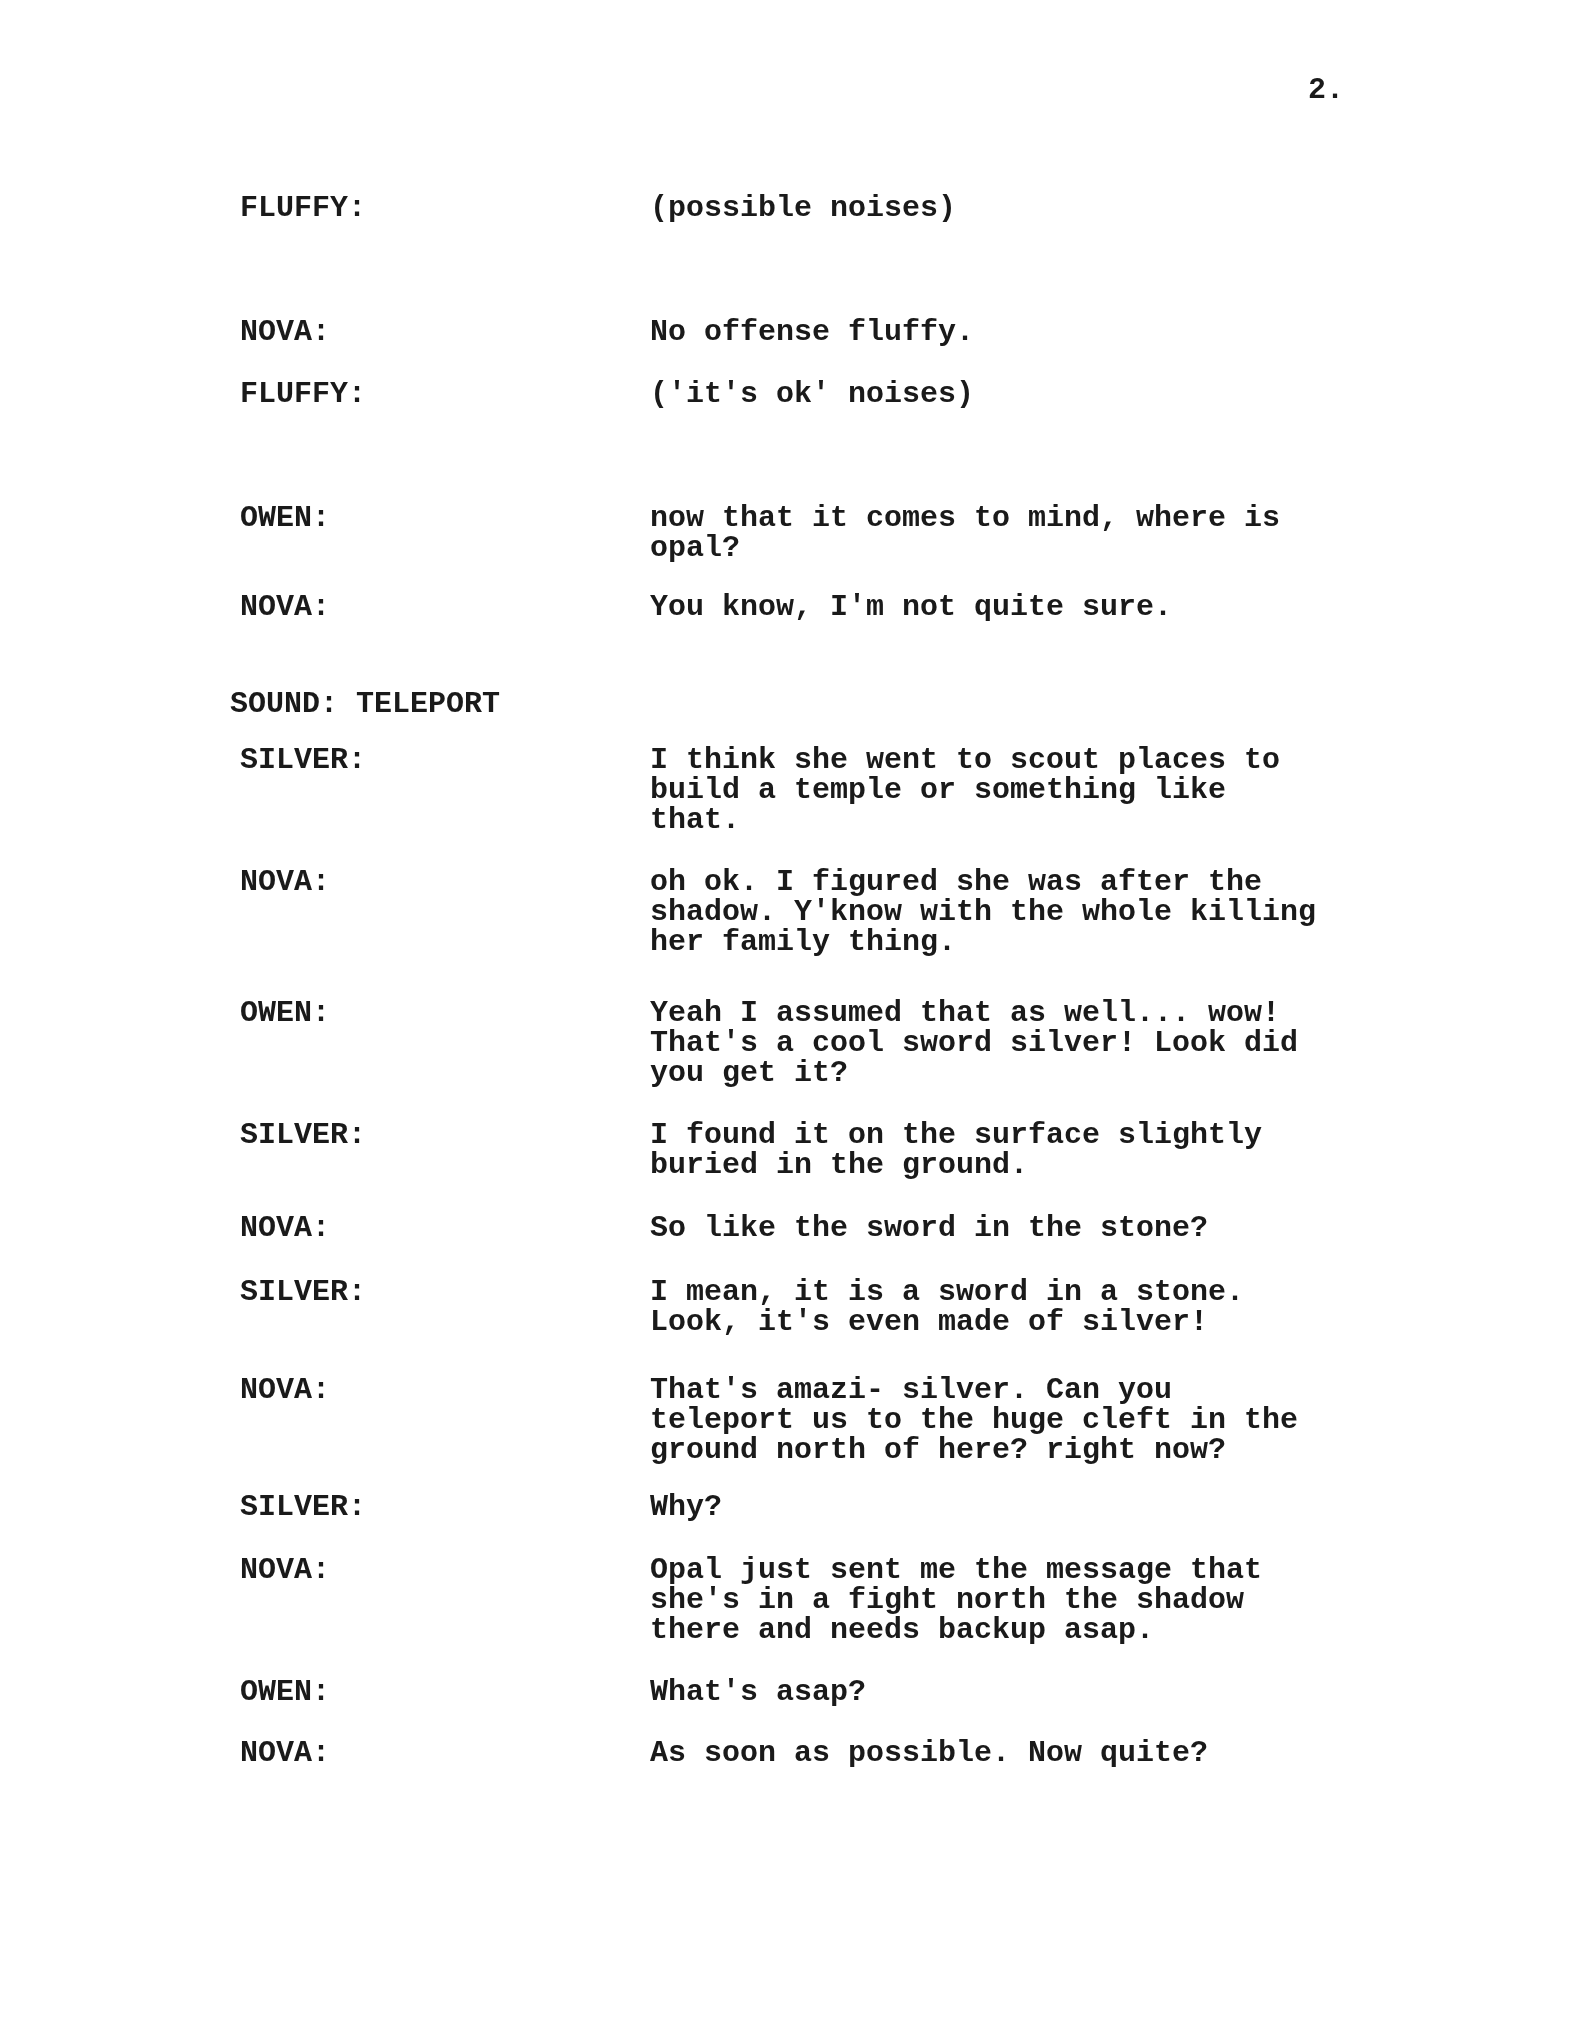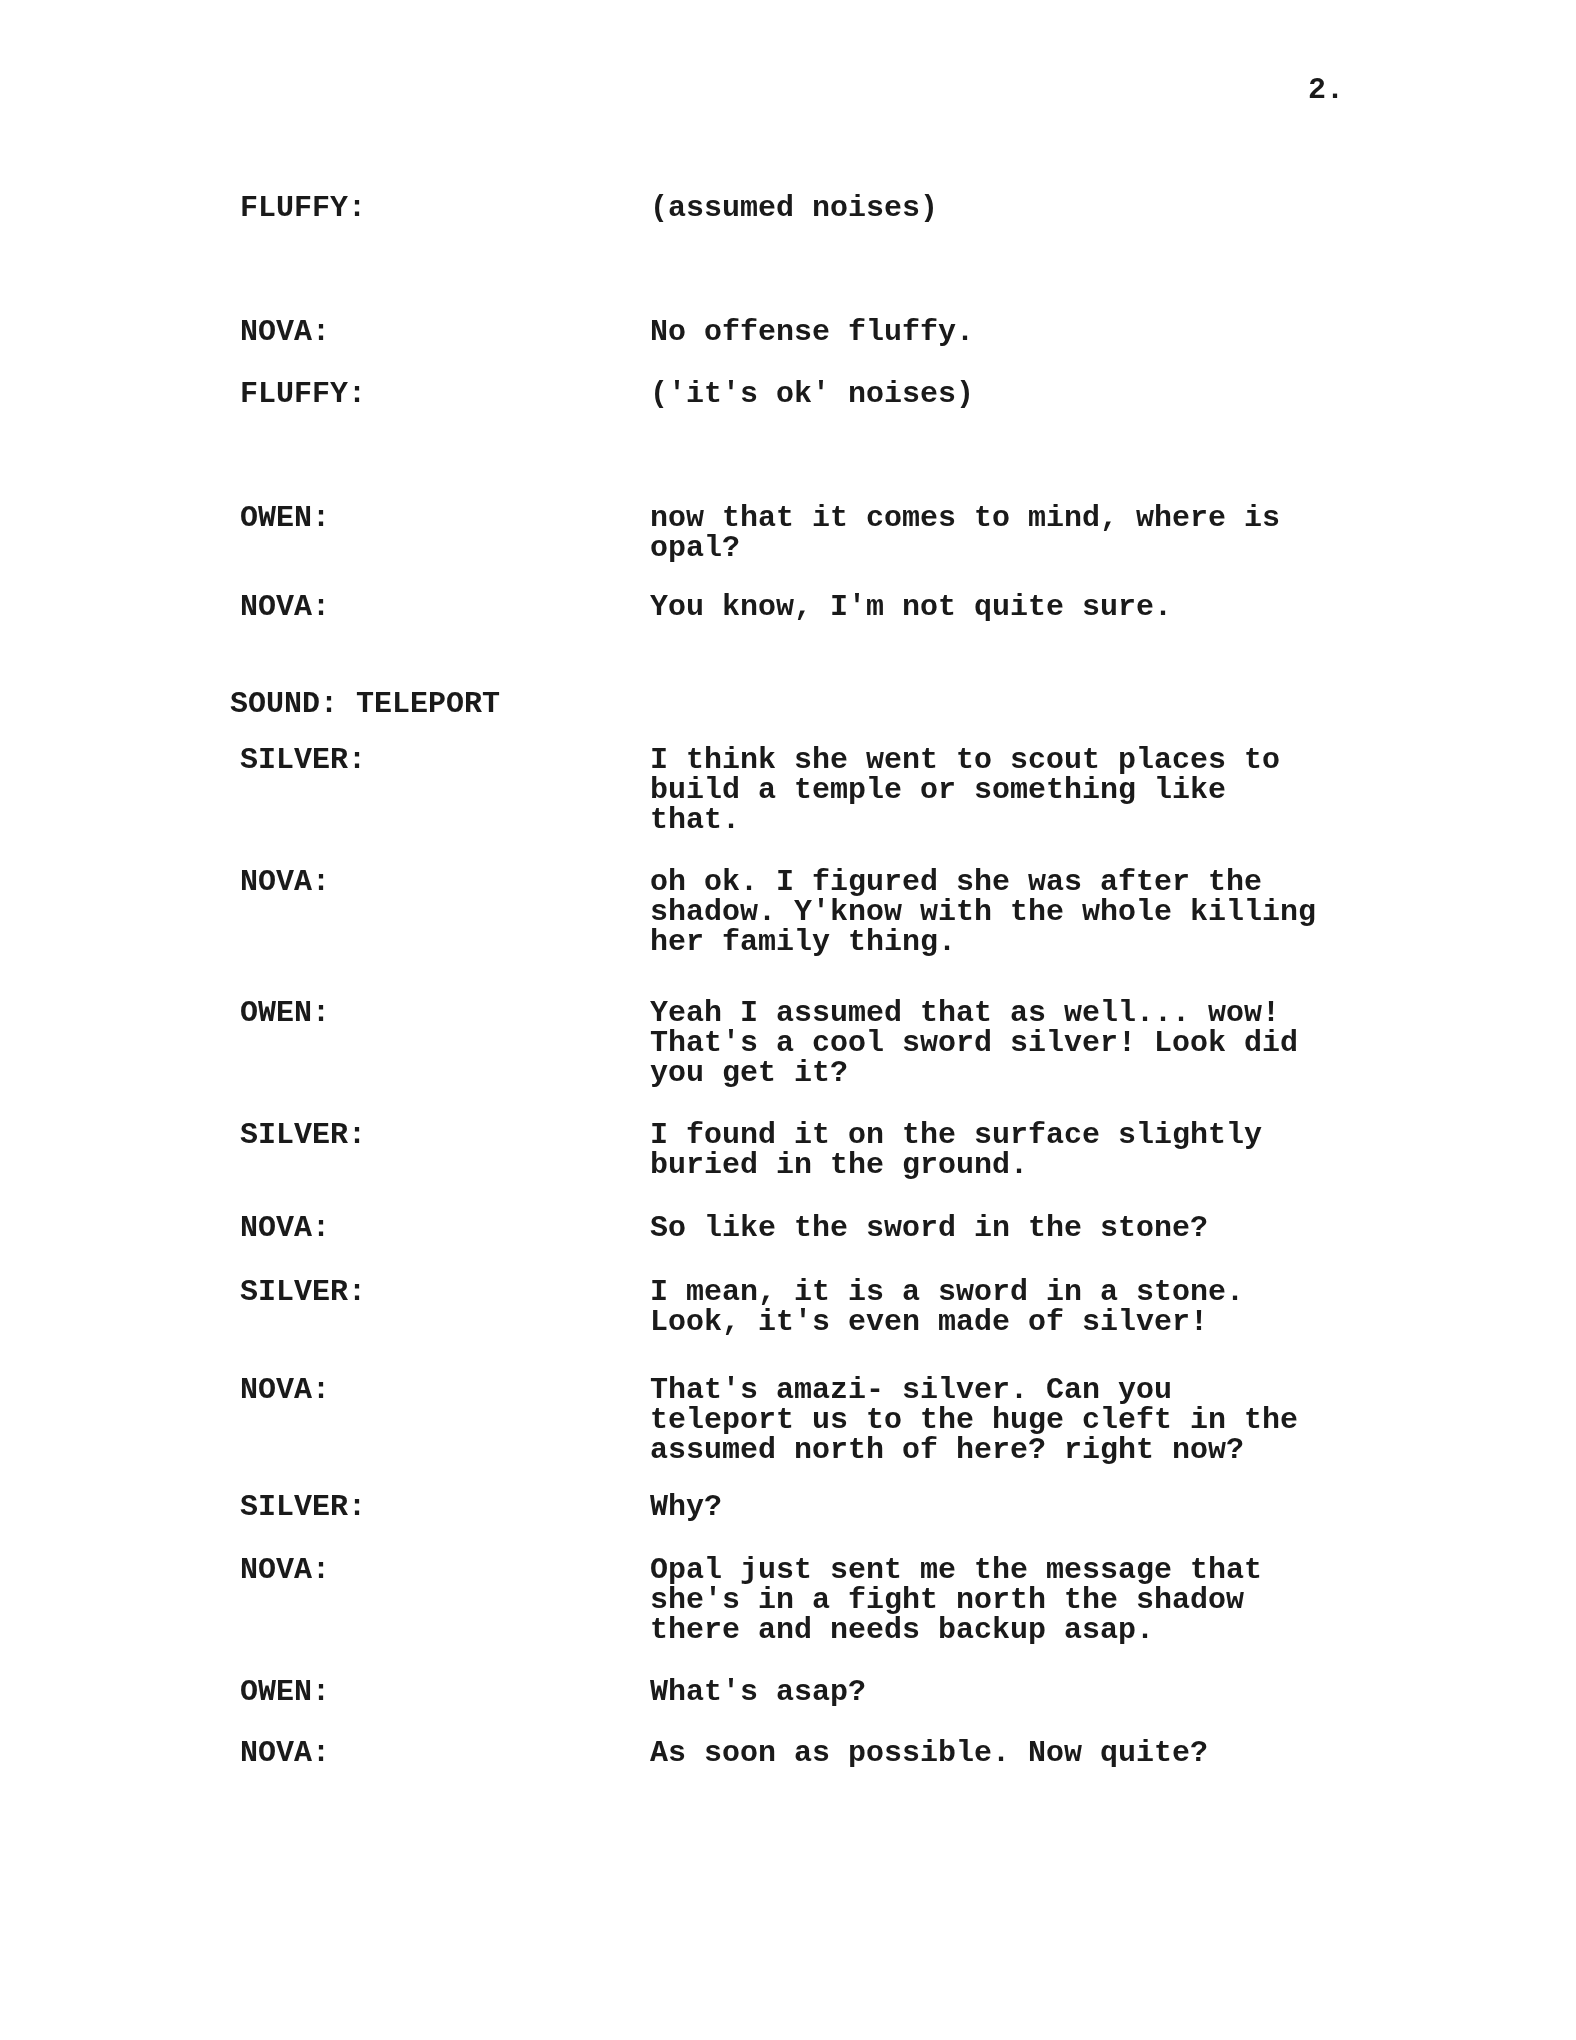--- a/index.html
+++ b/index.html
@@ -54,21 +54,21 @@
 </style>
 </head>
 <body>
 
 <div class="page">
 
   <div class="page-number">2.</div>
 
   <div class="block" style="top:193px">
     <div class="speaker">FLUFFY:</div>
-    <div class="dialogue">(assumed noises)</div>
+    <div class="dialogue">(possible noises)</div>
   </div>
 
   <div class="block" style="top:317px">
     <div class="speaker">NOVA:</div>
     <div class="dialogue">No offense fluffy.</div>
   </div>
 
   <div class="block" style="top:379px">
     <div class="speaker">FLUFFY:</div>
     <div class="dialogue">('it's ok' noises)</div>
@@ -124,21 +124,21 @@
   <div class="block" style="top:1277px">
     <div class="speaker">SILVER:</div>
     <div class="dialogue">I mean, it is a sword in a stone.
 Look, it's even made of silver!</div>
   </div>
 
   <div class="block" style="top:1375px">
     <div class="speaker">NOVA:</div>
     <div class="dialogue">That's amazi- silver. Can you
 teleport us to the huge cleft in the
-assumed north of here? right now?</div>
+ground north of here? right now?</div>
   </div>
 
   <div class="block" style="top:1492px">
     <div class="speaker">SILVER:</div>
     <div class="dialogue">Why?</div>
   </div>
 
   <div class="block" style="top:1555px">
     <div class="speaker">NOVA:</div>
     <div class="dialogue">Opal just sent me the message that

